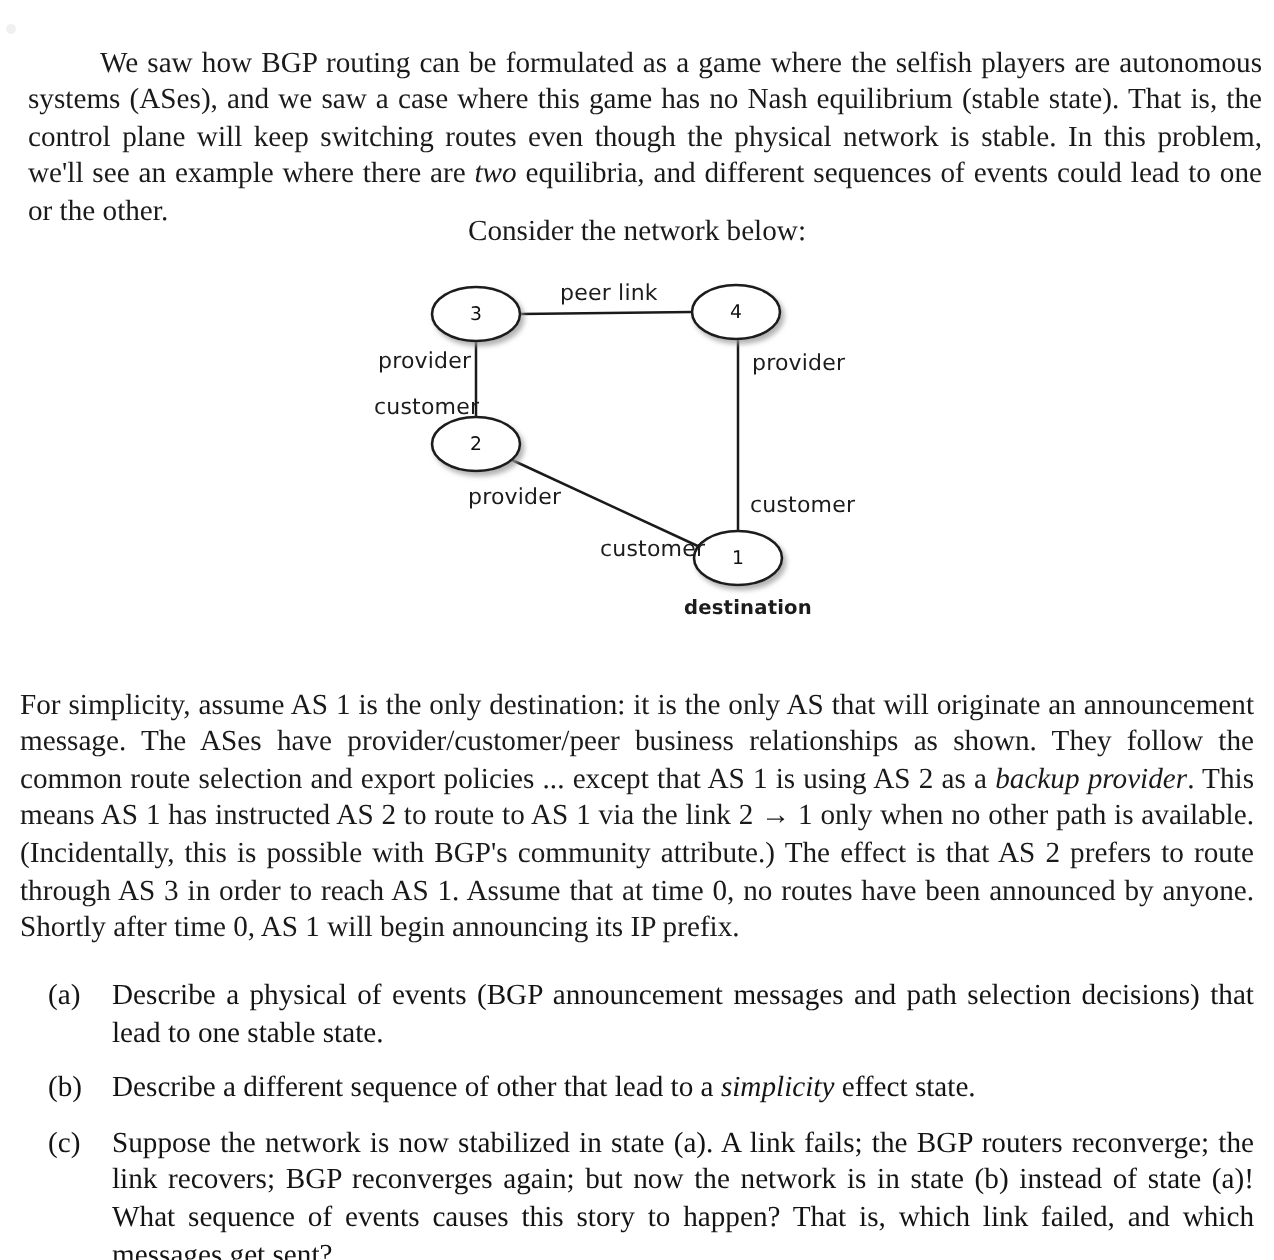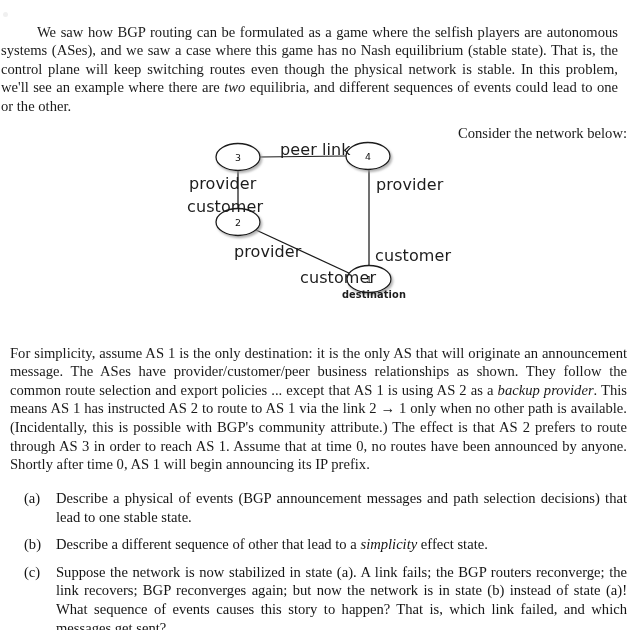--- a/index.html
+++ b/index.html
@@ -26,22 +26,22 @@
     text-align: justify;
     text-justify: inter-word;
     font-size: 14.6px;
     line-height: 18.6px;
     color: #1a1a1a;
     hyphens: none;
   }
   .para .ind { display: inline-block; width: 36px; }
   em { font-style: italic; }
 
-  #para-intro   { left: 1px; top: 8px;   width: 617px; }
-  #para-consider{ left: 10px; top: 109px; width: 617px; text-align: right; }
+  #para-intro   { left: 14px; top: 8px;   width: 617px; }
+  #para-consider{ left: 10px; top: 92px; width: 617px; text-align: center; }
   #para-setup   { left: 10px; top: 329px; width: 617px; font-family: Liberation Serif, serif; }
 
   
   .enum { position: absolute; left: 10px; top: 489px; width: 617px; }
   .enum-item {
     position: relative;
     display: block;
     padding-left: 46px;
     margin-bottom: 9px;
     text-align: justify;
@@ -62,21 +62,21 @@
     position: absolute;
     left: 170px;
     top: 128px;
     width: 280px;
     height: 195px;
   }
   #diagram svg { display: block; }
   .dlabel {
     position: absolute;
     font-family: "DejaVu Sans", "Liberation Sans", sans-serif;
-    font-size: 16px;
+    font-size: 11px;
     color: #1c1c1c;
     white-space: nowrap;
     letter-spacing: 0.1px;
   }
   .dlabel.bold { font-weight: bold; font-size: 9.8px; }
   .nodenum {
     position: absolute;
     font-family: "DejaVu Sans", "Liberation Sans", sans-serif;
     font-size: 9.4px;
     color: #101010;
@@ -132,21 +132,21 @@
     <span class="nodenum" style="left:196px; top:146px;">1</span>
 
     <span class="dlabel" style="left:110px; top:12px;">peer link</span>
     <span class="dlabel" style="left:19px;  top:46px;">provider</span>
     <span class="dlabel" style="left:17px;  top:69px;">customer</span>
     <span class="dlabel" style="left:206px; top:47px;">provider</span>
     <span class="dlabel" style="left:205px; top:118px;">customer</span>
     <span class="dlabel" style="left:64px;  top:114px;">provider</span>
     <span class="dlabel" style="left:130px; top:140px;">customer</span>
 
-    <span class="dlabel bold" style="left:172px; top:161px;">destination</span>
+    <span class="dlabel bold" style="left:172px; top:171px;">destination</span>
   </div>
 
   <p class="para" id="para-setup"><span>For simplicity, assume AS 1 is the only destination: it is the only AS that will originate an announcement message. The ASes have provider/customer/peer business relationships as shown. They follow the common route selection and export policies ... except that AS 1 is using AS 2 as a </span><em>backup provider</em><span>. This means AS 1 has instructed AS 2 to route to AS 1 via the link 2 → 1 only when no other path is available. (Incidentally, this is possible with BGP's community attribute.) The effect is that AS 2 prefers to route through AS 3 in order to reach AS 1. Assume that at time 0, no routes have been announced by anyone. Shortly after time 0, AS 1 will begin announcing its IP prefix.</span></p>
 
   <div class="enum">
 
     <div class="enum-item">
       <span class="enum-marker">(a)</span>
       <span>Describe a physical of events (BGP announcement messages and path selection decisions) that lead to one stable state.</span><em></em><span></span>
     </div>

